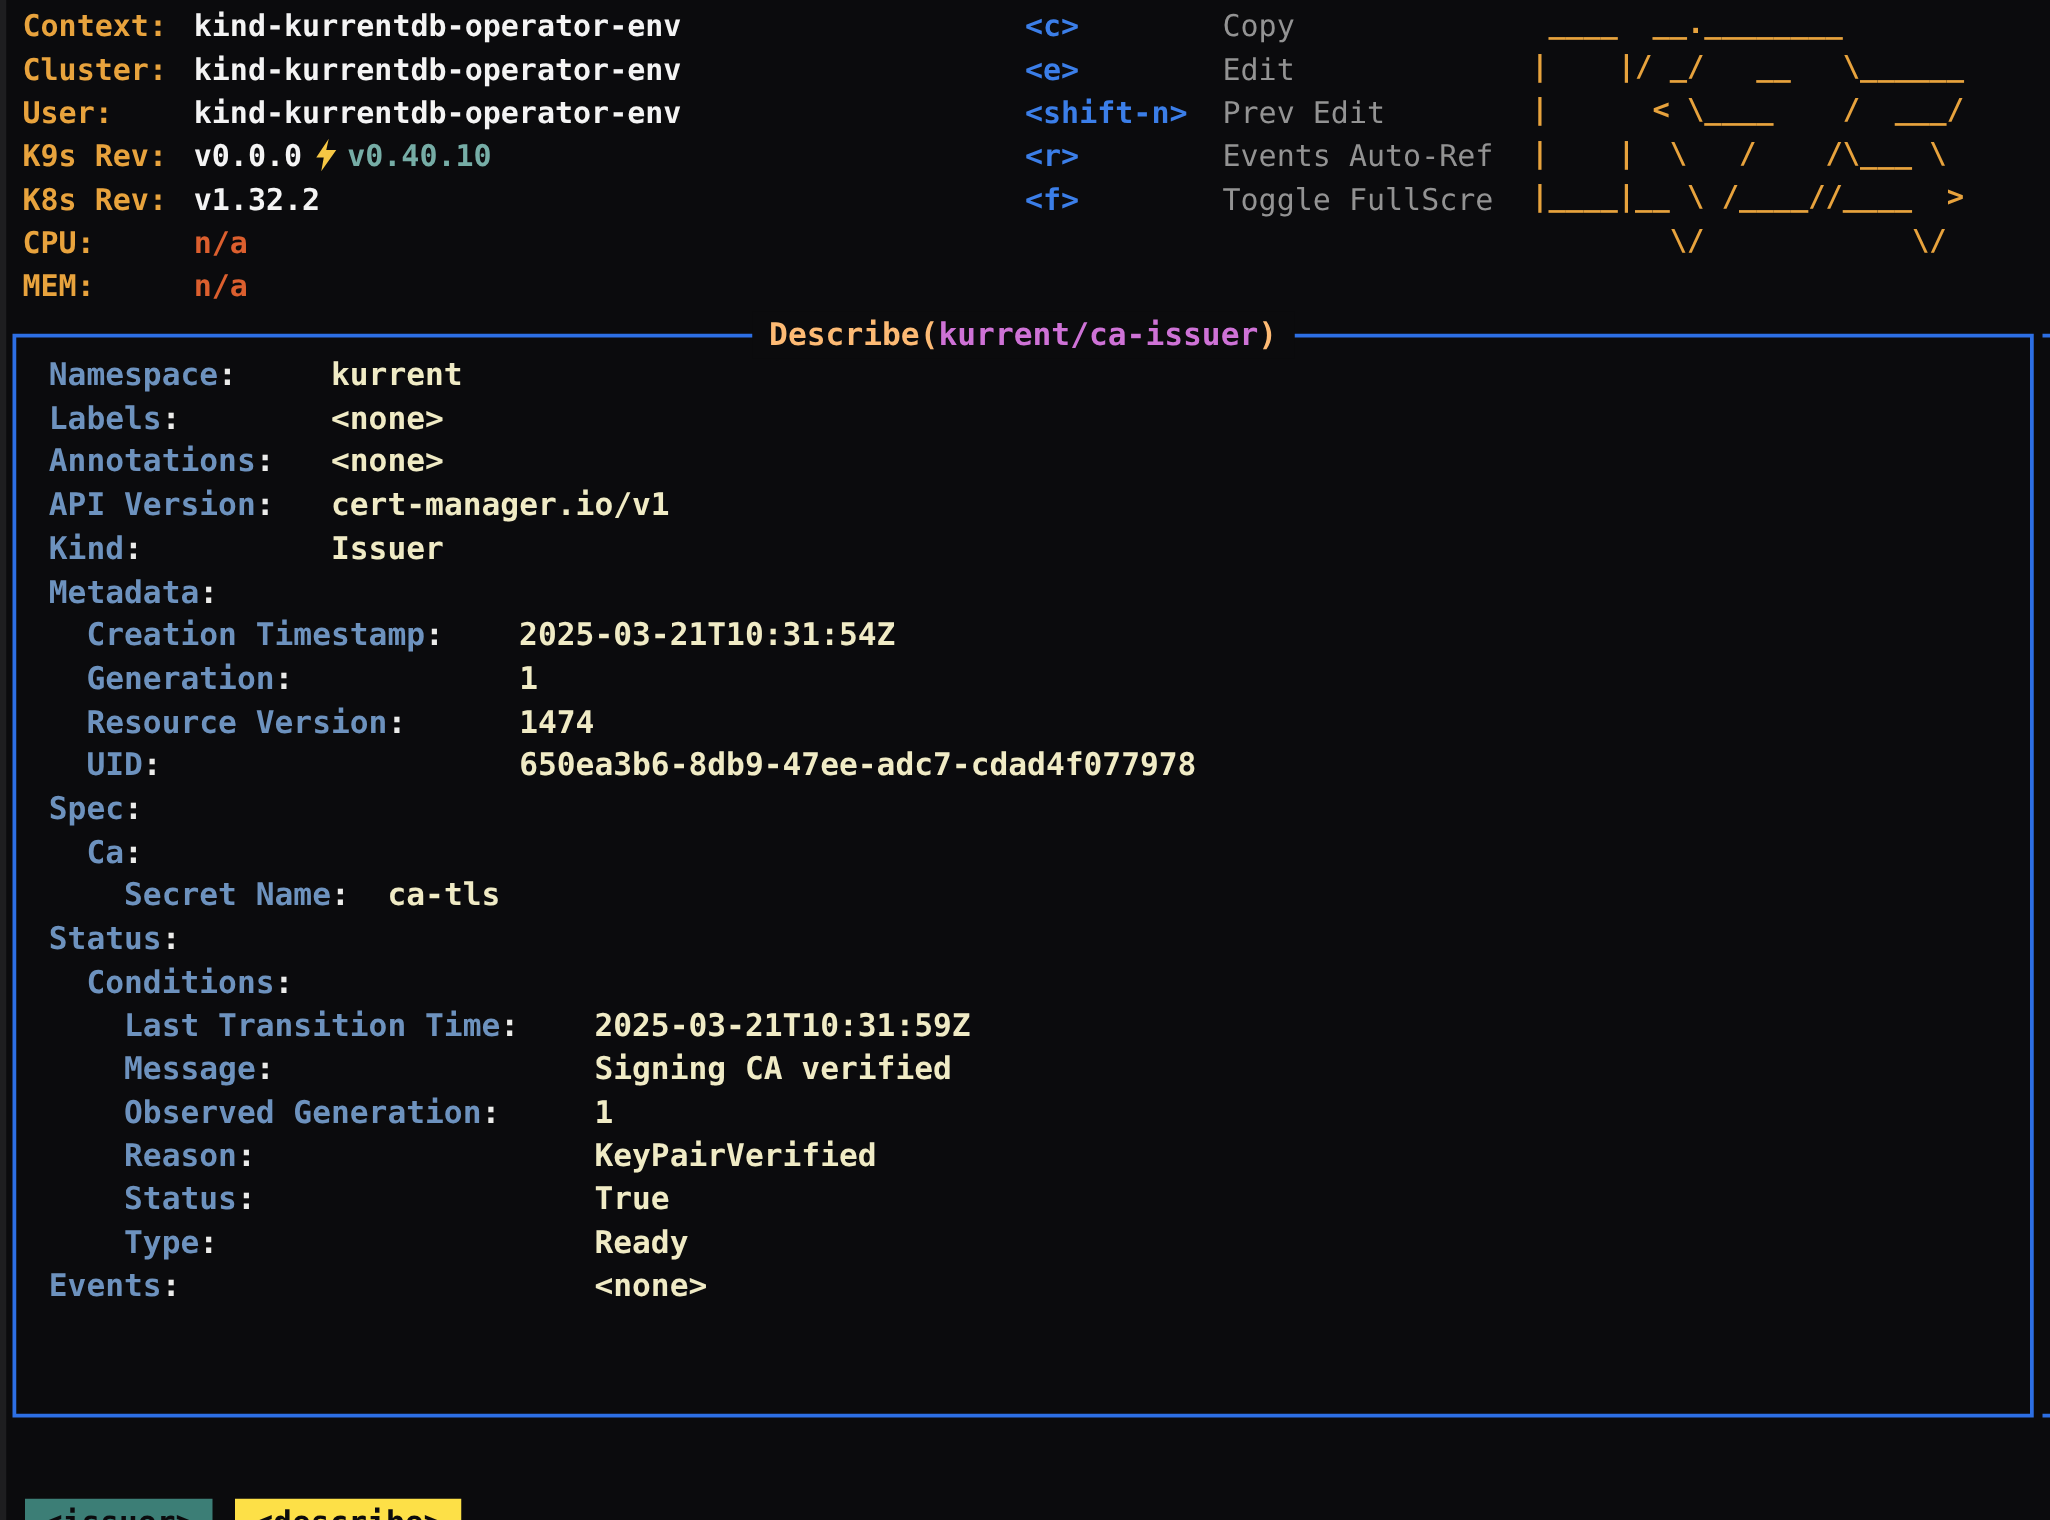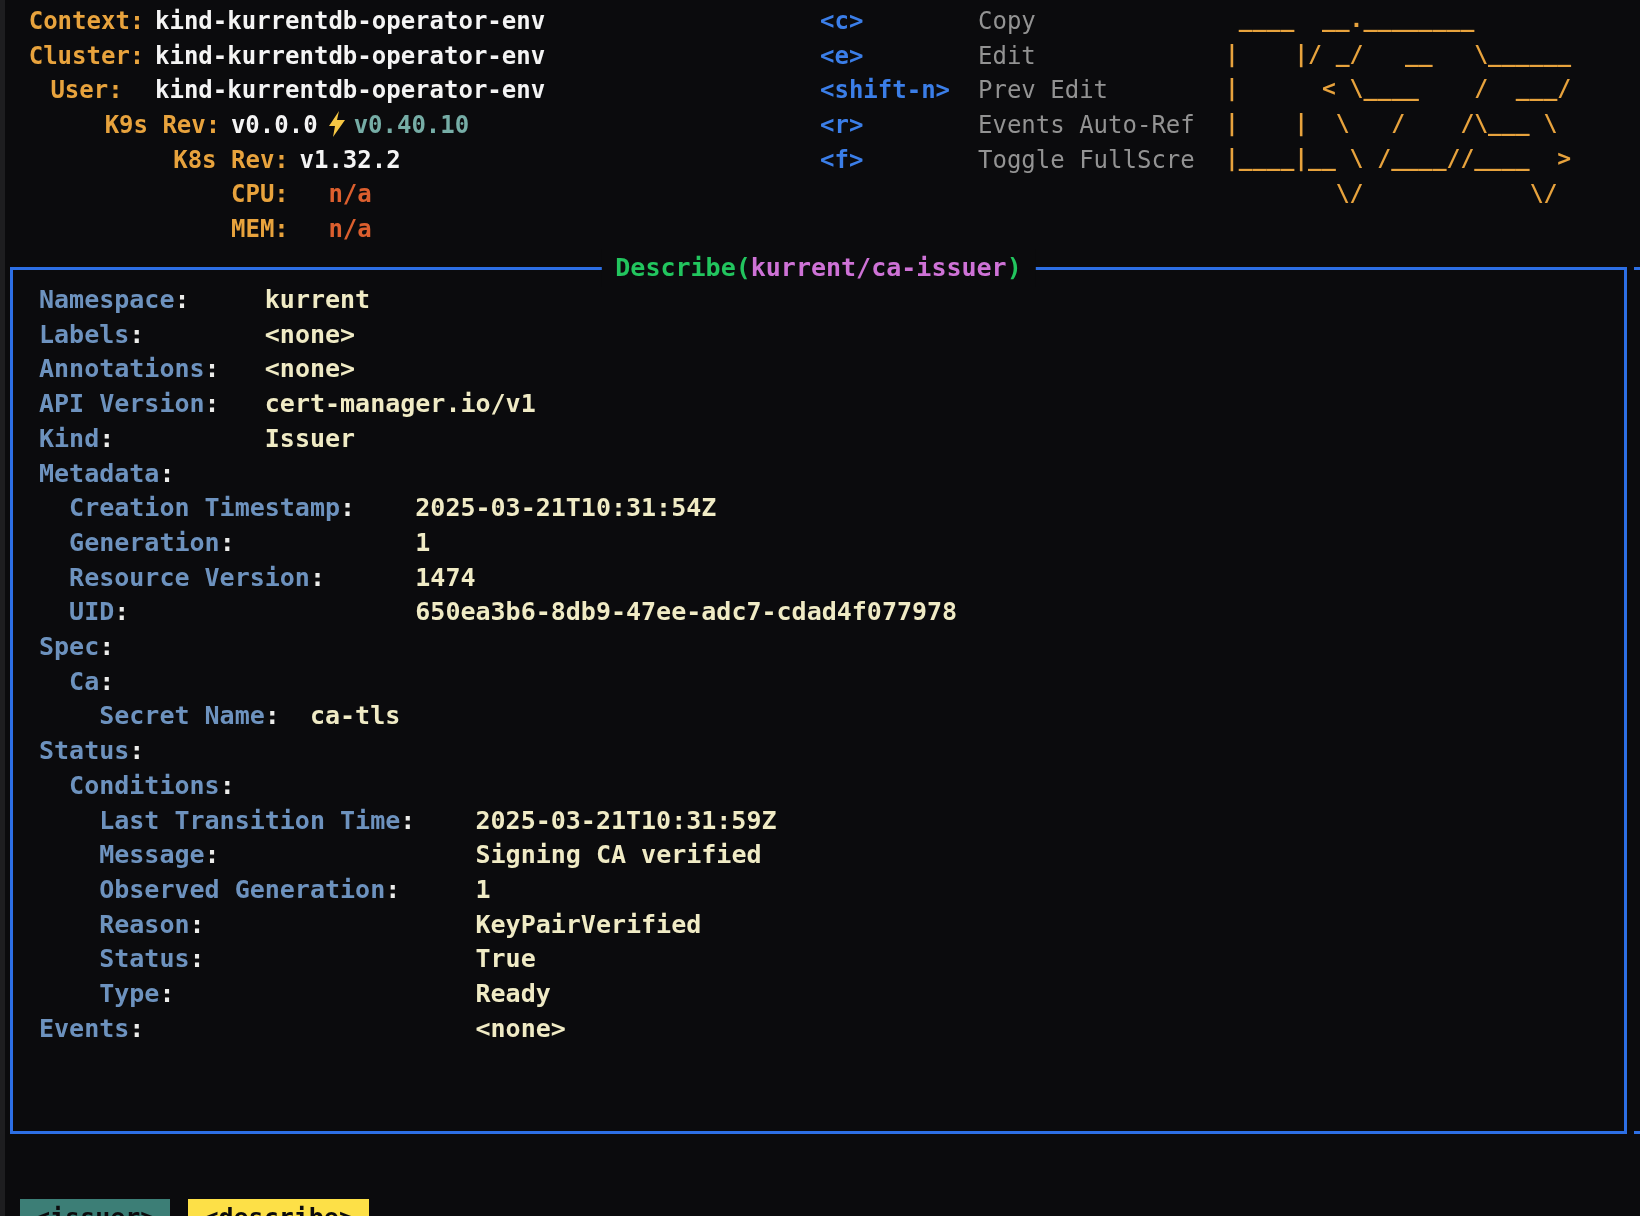--- a/index.html
+++ b/index.html
@@ -4,21 +4,21 @@
 <style>
   html,body{margin:0;padding:0;background:#0b0b0d;}
   .screen{
     position:relative;width:1640px;height:1216px;background:#0b0b0d;overflow:hidden;
     font-family:"DejaVu Sans Mono","Liberation Mono",monospace;
   }
   .left-edge{position:absolute;left:0;top:0;width:5px;height:1216px;background:#1e1e20;}
 
   
   .cluster-info{position:absolute;left:18px;top:4px;}
-  .ci-row{position:relative;height:34.7px;line-height:34.7px;font-size:24px;font-weight:bold;white-space:pre;text-align:center;}
+  .ci-row{position:relative;height:34.7px;line-height:34.7px;font-size:24px;font-weight:bold;white-space:pre;}
   .ci-label{display:inline-block;width:137px;color:#e8a33d;}
   .ci-val-white{color:#f4f4f4;}
   .ci-val-na{color:#dc5f2e;}
   .ci-val-teal{color:#76ada6;}
   .bolt{display:inline-block;vertical-align:-4px;margin:0 8px 0 10px;}
 
   
   .shortcuts{position:absolute;left:820px;top:4px;}
   .sc-row{height:34.7px;line-height:34.7px;font-size:24px;white-space:pre;}
   .sc-key{display:inline-block;width:158px;color:#3b7ee8;font-weight:bold;}
@@ -33,21 +33,21 @@
   
   .panel{
     position:absolute;left:10px;top:267px;width:1617px;height:867px;
     border:3px solid #2d6fe4;box-sizing:border-box;background:#0b0b0d;
   }
   .panel-title{
     position:absolute;top:-21px;left:50%;transform:translateX(-50%);
     background:#0b0b0d;padding:0 14px;white-space:nowrap;
     font-size:25px;font-weight:bold;line-height:38px;
   }
-  .t-teal{color:#22c55e;}
+  .t-teal{color:#fdba74;}
   .t-pink{color:#ce72d6;}
   .describe-pre{
     position:absolute;left:26px;top:13px;margin:0;
     font-size:25px;line-height:34.7px;font-weight:bold;white-space:pre;
   }
   .dkey{color:#6d92be;}
   .dcolon{color:#ececea;}
   .dval{color:#f0ebc5;}
 
   

